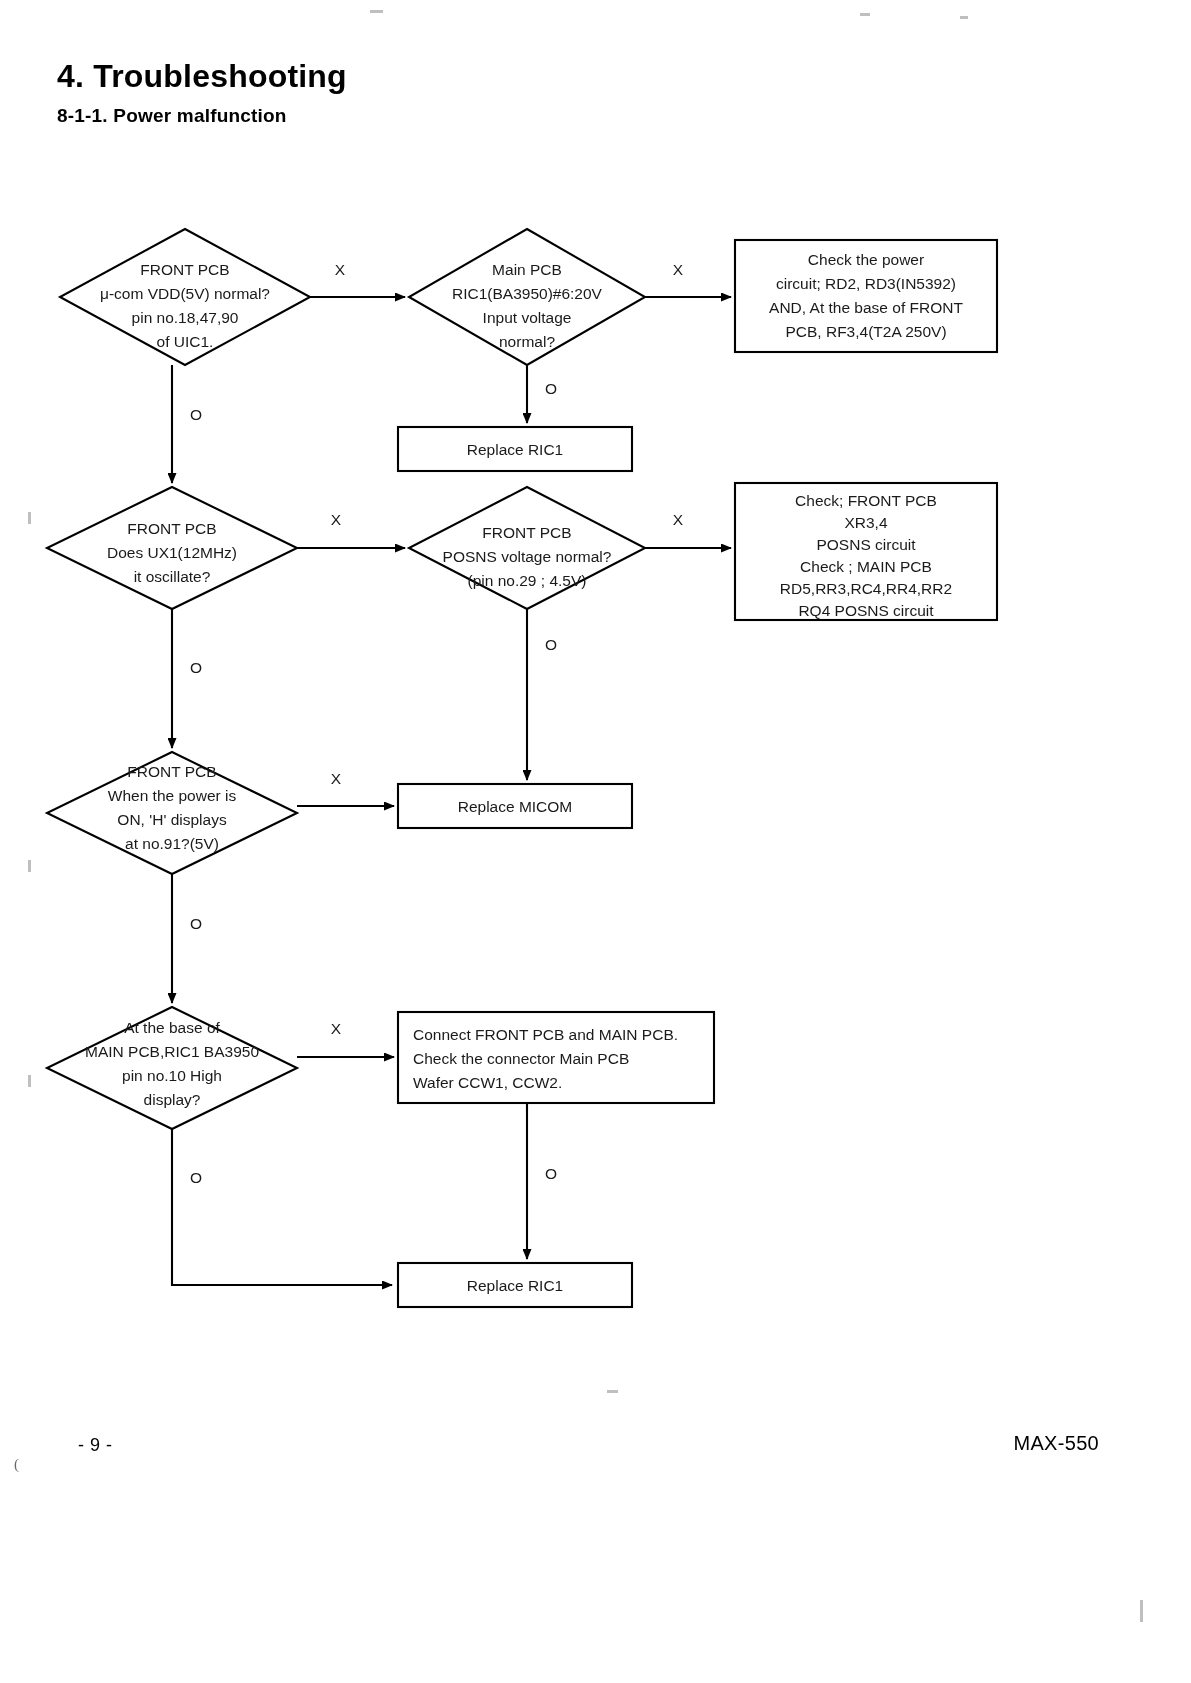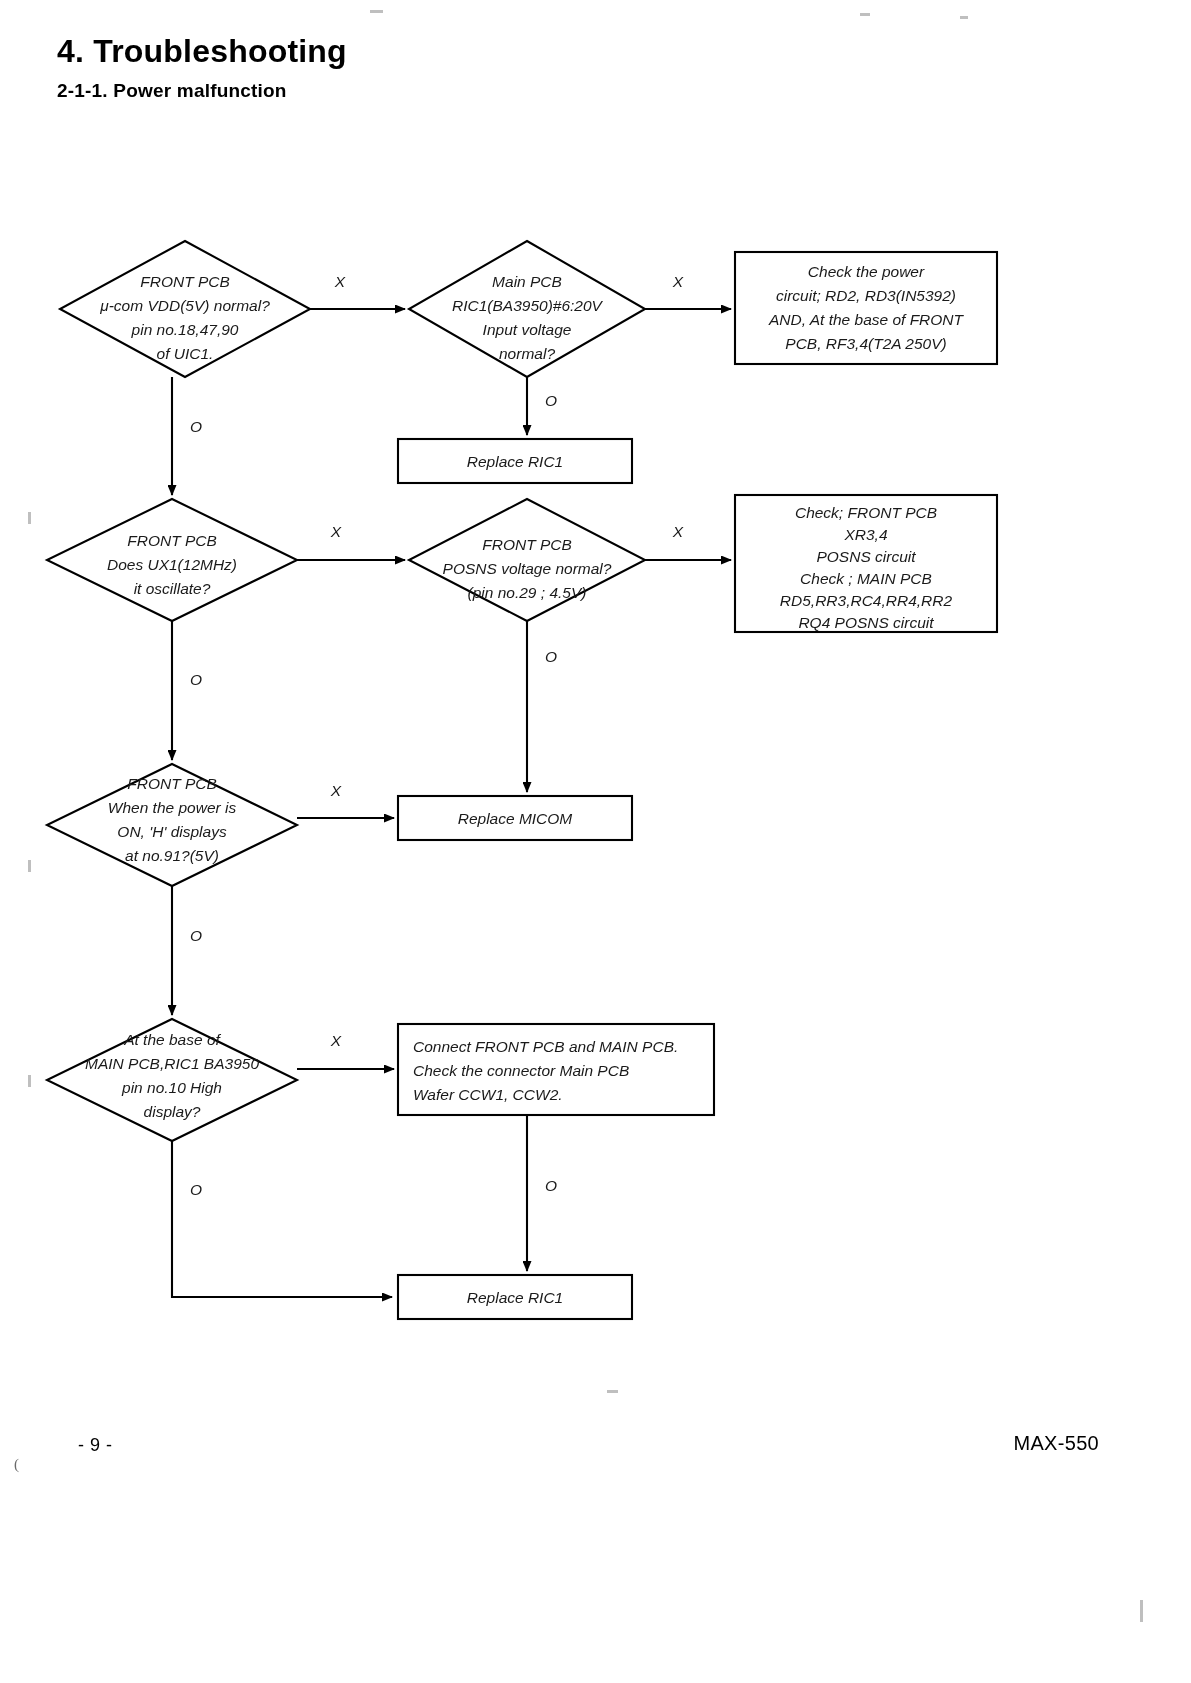--- a/index.html
+++ b/index.html
@@ -6,36 +6,36 @@
   body{
     width:1191px;height:1683px;
     font-family:"Liberation Sans", sans-serif;
     color:#000000;
     position:relative;
     overflow:hidden;
   }
   .page{position:relative;width:1191px;height:1683px;background:#fff;}
 
   
-  .headings{position:absolute;left:57px;top:35px;}
+  .headings{position:absolute;left:57px;top:60px;}
   .h1{
     font-size:32px;font-weight:bold;letter-spacing:0.2px;
     margin:0 0 12px 0;line-height:1.05;
   }
   .h2{
     font-size:25px;font-weight:bold;letter-spacing:0.2px;
     margin:0 0 10px 0;line-height:1.05;
   }
   .h3{
     font-size:19px;font-weight:bold;letter-spacing:0.2px;
     margin:0;line-height:1.05;
   }
 
   
-  .flow{position:absolute;left:0;top:207px;width:967px;height:1170px;font-style:italic;}
+  .flow{position:absolute;left:0;top:195px;width:967px;height:1170px;}
   .flow svg{display:block;}
   .shape{fill:#ffffff;stroke:#000000;stroke-width:2.1;}
   .conn{stroke:#000000;stroke-width:2.1;fill:none;}
   .node-text{
     font-family:"Liberation Sans", sans-serif;
     font-size:15.5px;fill:#1a1a1a;
     text-anchor:middle;
   }
   .box-text{
     font-family:"Liberation Sans", sans-serif;
@@ -68,21 +68,21 @@
   <div class="speck" style="left:960px;top:16px;width:8px;height:3px;"></div>
   <div class="speck" style="left:28px;top:512px;width:3px;height:12px;"></div>
   <div class="speck" style="left:28px;top:860px;width:3px;height:12px;"></div>
   <div class="speck" style="left:28px;top:1075px;width:3px;height:12px;"></div>
   <div class="speck" style="left:607px;top:1390px;width:11px;height:3px;"></div>
   <div class="speck" style="left:1140px;top:1600px;width:3px;height:22px;"></div>
   <div class="edge-mark" style="left:14px;top:1456px;">(</div>
 
   <div class="headings">
     <div class="h1">4. Troubleshooting</div>
-    <div class="h3">2-1-1. Power malfunction</div>
+    <div class="h3">8-1-1. Power malfunction</div>
   </div>
 
   <div class="flow">
   <svg width="1191" height="1170" viewBox="0 0 1191 1170" xmlns="http://www.w3.org/2000/svg">
     <defs>
       <marker id="arrow" markerWidth="11" markerHeight="9" refX="10" refY="4.5" orient="auto" markerUnits="userSpaceOnUse">
         <path d="M0,0 L11,4.5 L0,9 z" fill="#000"></path>
       </marker>
     </defs>
 

